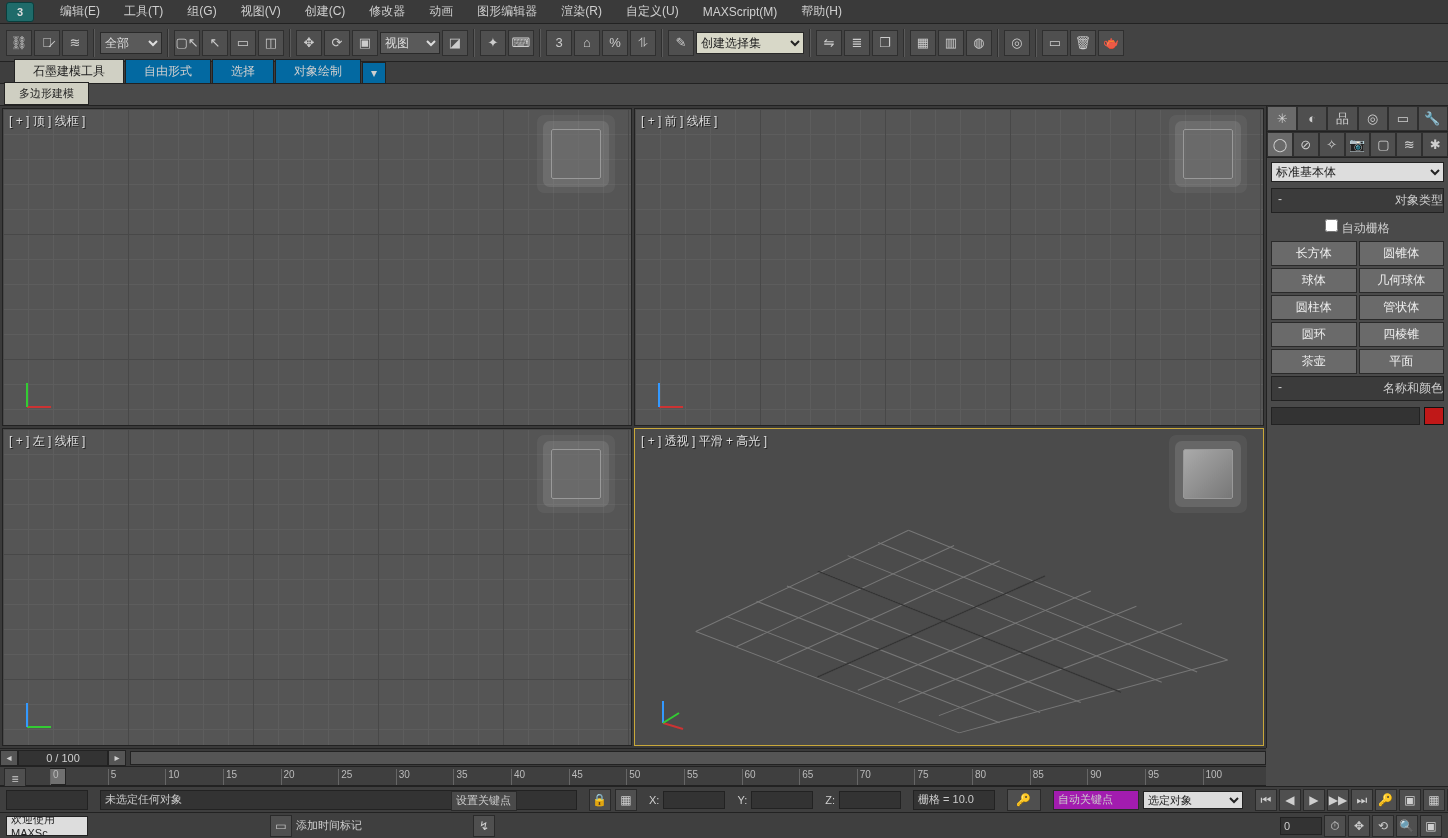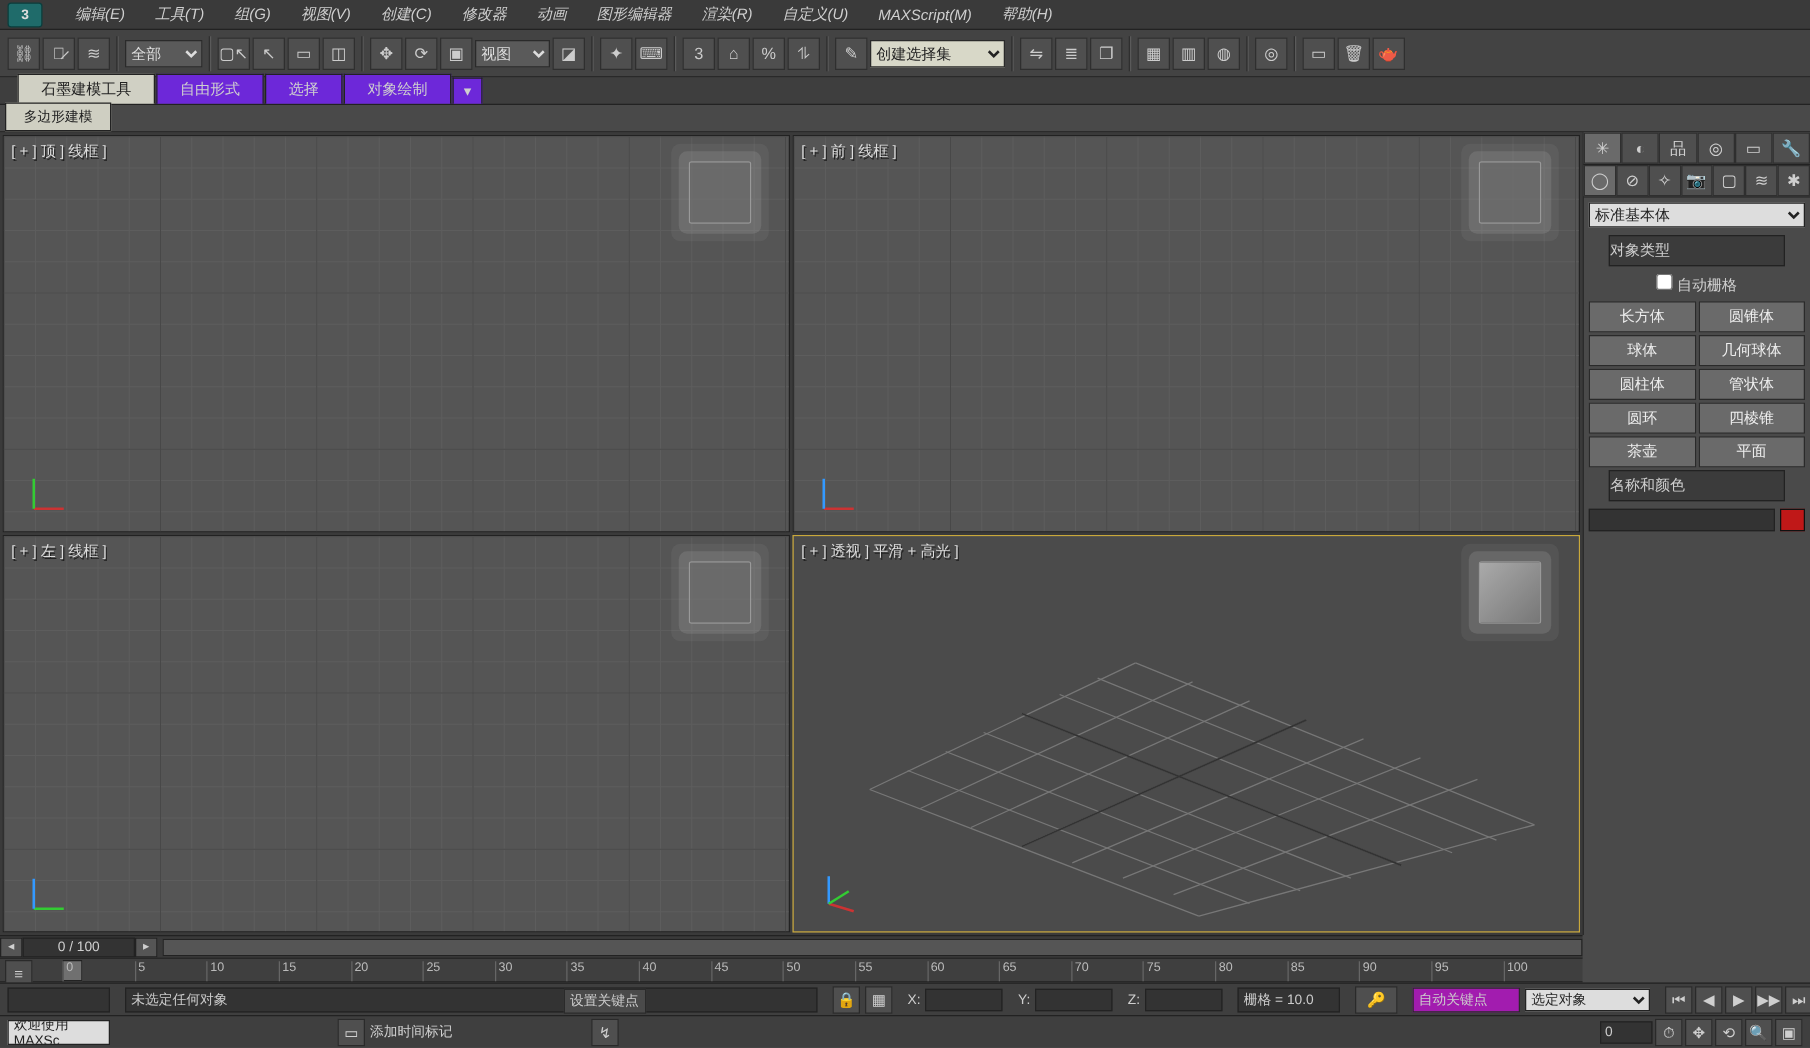--- a/index.html
+++ b/index.html
@@ -1,34 +1,34 @@
 <!DOCTYPE html>
 <html><head>
 <meta charset="utf-8">
 <style>
 * { margin:0; padding:0; box-sizing:border-box; font-family: "Microsoft YaHei", Tahoma, sans-serif; -webkit-user-select:none; }
 html,body { width:1448px; height:838px; background:#4a4a4a; color:#cfcfcf; font-size:12px; overflow:hidden; }
 
 
 .menubar { height:24px; background:#3a3a3a; display:flex; align-items:center; padding:0 6px; border-bottom:1px solid #222; }
 .app-icon { width:28px; height:20px; background:#1f6b6a; border:1px solid #0a3e3d; border-radius:3px; display:flex; align-items:center; justify-content:center; font-size:11px; font-weight:bold; color:#ddd; margin-right:14px;}
-.menu-item { padding:3px 12px; cursor:default;font-style:italic; }
+.menu-item { padding:3px 12px; cursor:default; }
 
 
 .toolbar { height:38px; background:#434343; border-bottom:1px solid #222; display:flex; align-items:center; padding:0 6px; gap:2px; }
 .tbtn { width:26px; height:26px; background:#4f4f4f; border:1px solid #2f2f2f; display:flex; align-items:center; justify-content:center; font-size:13px; color:#ccc; }
 .tsep { width:2px; height:28px; border-left:1px solid #2f2f2f; border-right:1px solid #5a5a5a; margin:0 3px; }
 .tselect { height:22px; background:#5a5a5a; border:1px solid #2a2a2a; color:#ddd; font-size:12px; }
 .tselect.wide { width:62px; }
 .tselect.mid { width:60px; }
 .tselect.sel { width:108px; background:#d8d8c8; color:#222; }
 
 
 .ribbon-tabs { height:22px; background:#3e3e3e; display:flex; align-items:flex-end; border-bottom:1px solid #222; }
-.rtab { padding:3px 18px; background:#6d28d9; border:1px solid #222; border-bottom:none; margin-right:1px; font-size:12px; }
+.rtab { padding:3px 18px; background:#0369a1; border:1px solid #222; border-bottom:none; margin-right:1px; font-size:12px; }
 .rtab.active { background:#d0d0c4; color:#222; }
 .rtab.flag { padding:3px 8px; }
 .ribbon-panel { height:22px; background:#494949; border-bottom:1px solid #222; display:flex; align-items:flex-end; }
 .rsub { padding:3px 14px; background:#cfcfc2; color:#222; border:1px solid #222; font-size:11px; margin-left:4px; }
 
 
 .workspace { position:absolute; top:106px; left:0; right:182px; bottom:90px; background:#3a3a3a; display:grid; grid-template-columns:1fr 1fr; grid-template-rows:1fr 1fr; gap:2px; padding:2px; }
 .viewport { position:relative; background:#555; border:1px solid #222; overflow:hidden; }
 .viewport.active { border:1px solid #c9a83a; }
 .vp-grid { position:absolute; inset:0;
@@ -47,21 +47,21 @@
 .vp-cube { position:absolute; top:20px; right:30px; width:50px; height:50px; background:rgba(120,120,120,0.6); border:1px solid #999; border-radius:2px; box-shadow:0 0 0 8px rgba(160,160,160,0.25), 0 0 0 14px rgba(160,160,160,0.12); z-index:4;}
 .vp-axis { position:absolute; bottom:12px; left:18px; width:34px; height:34px; z-index:5;}
 .vp-persp { position:absolute; inset:0; background:#4b4b4b; }
 
 
 .cmdpanel { position:absolute; top:106px; right:0; bottom:90px; width:182px; background:#4a4a4a; border-left:1px solid #222; display:flex; flex-direction:column; }
 .cmd-tabs, .sub-tabs { display:flex; height:26px; border-bottom:1px solid #222; }
 .ctab { flex:1; background:#4f4f4f; border:1px solid #2f2f2f; display:flex; align-items:center; justify-content:center; font-size:13px; }
 .ctab.active { background:#6a6a6a; }
 .cat-select { width:calc(100% - 8px); margin:4px; height:20px; background:#ddd; color:#222; border:1px solid #222; font-size:12px;}
-.rollout-title { background:#3b3b3b; text-align:left; padding:3px 0; border:1px solid #222; margin:2px 20px; font-size:12px; position:relative;}
+.rollout-title { background:#3b3b3b; text-align:right; padding:3px 0; border:1px solid #222; margin:2px 4px; font-size:12px; position:relative;}
 .rollout-title::before { content:"-"; position:absolute; left:6px; }
 .autogrid-row { text-align:center; padding:4px 0; }
 .obj-grid { display:grid; grid-template-columns:1fr 1fr; gap:2px; padding:0 4px; }
 .obj-btn { background:#6a6a6a; border:1px solid #2a2a2a; text-align:center; padding:3px 0; font-size:12px; color:#eee;}
 .name-row { display:flex; gap:4px; padding:4px; }
 .name-row input { flex:1; height:18px; background:#333; border:1px solid #222; color:#ccc; font-size:11px;}
 .swatch { width:20px; height:18px; background:#c01818; border:1px solid #111;}
 
 
 .trackbar { position:absolute; left:0; right:182px; bottom:72px; height:18px; background:#3a3a3a; display:flex; align-items:center; border-top:1px solid #222;}
@@ -72,21 +72,21 @@
 .timeline { position:absolute; left:0; right:182px; bottom:52px; height:20px; background:#3f3f3f; border-top:1px solid #222; border-bottom:1px solid #222;}
 .tl-handle { position:absolute; left:50px; top:1px; width:16px; height:17px; background:#707070; border:1px solid #222;}
 .tl-scale { position:absolute; left:50px; right:6px; top:2px; bottom:0; display:flex; justify-content:space-between; font-size:10px; color:#bbb;}
 .tl-tick { flex:1; border-left:1px solid #666; padding-left:2px; position:relative;}
 
 .status1, .status2 { position:absolute; left:0; right:0; height:26px; background:#3f3f3f; display:flex; align-items:center; border-top:1px solid #222; font-size:11px;}
 .status1 { bottom:26px; }
 .status2 { bottom:0; }
 .st-cell { padding:0 6px; display:flex; align-items:center; gap:4px; }
 .st-box { width:82px; height:20px; background:#333; border:1px solid #222; display:flex; align-items:center; padding:0 4px; font-size:11px; color:#ccc; overflow:hidden;}
-.st-box.wide { width:554px; }
+.st-box.wide { width:477px; }
 .coord { width:62px; height:18px; background:#333; border:1px solid #222; color:#ccc; font-size:11px; padding:0 3px;}
 .sbtn { width:22px; height:22px; background:#4f4f4f; border:1px solid #2a2a2a; display:flex; align-items:center; justify-content:center; font-size:12px;}
 .combo { height:18px; background:#ddd; color:#222; border:1px solid #222; font-size:11px;}
 
 
 .persp-svg { position:absolute; inset:0; }
 </style>
 </head>
 <body>
 

